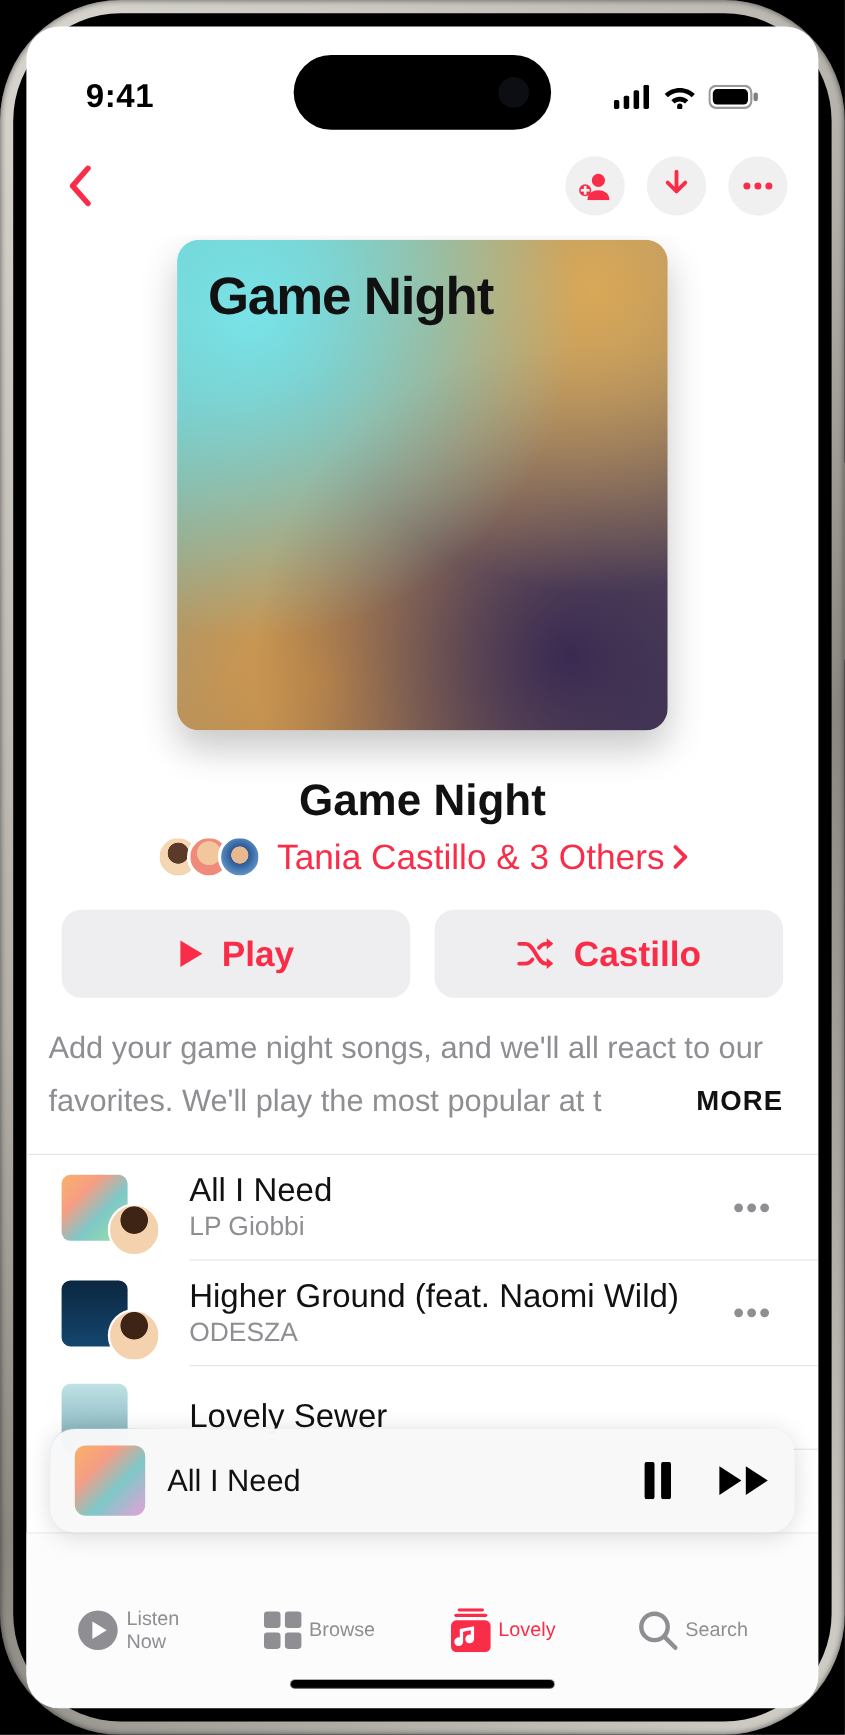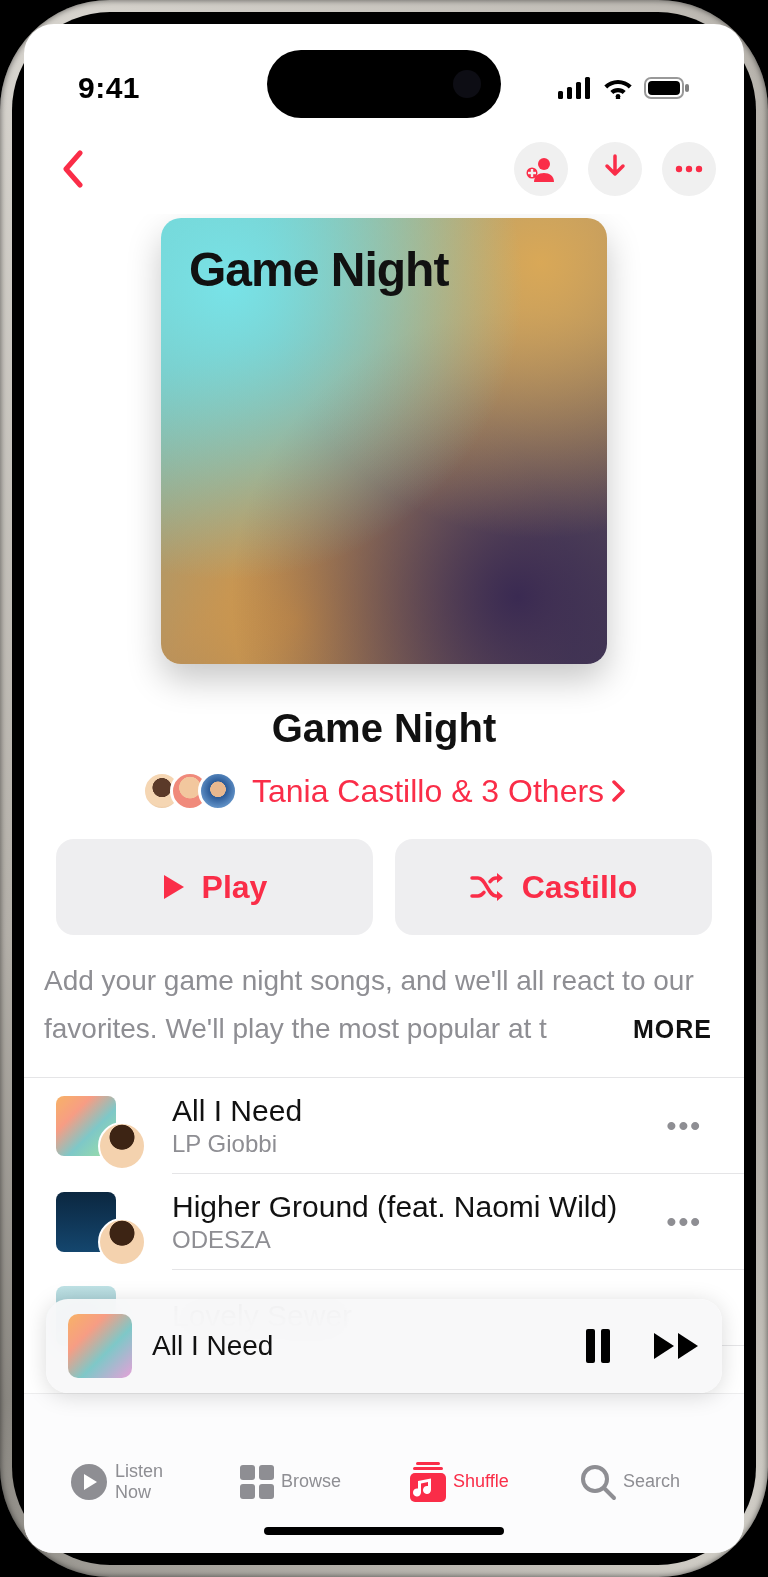--- a/index.html
+++ b/index.html
@@ -27,31 +27,31 @@
     .artwork { width:446px; height:446px; border-radius:20px; background:
       radial-gradient(circle at 15% 15%,#78e3e8 0%,rgba(120,227,232,0) 55%),
       radial-gradient(circle at 85% 10%,#d9a857 0%,rgba(217,168,87,0) 50%),
       radial-gradient(circle at 80% 85%,#3a2a52 0%,rgba(58,42,82,0) 55%),
       radial-gradient(circle at 30% 90%,#d69a48 0%,rgba(214,154,72,0) 55%),
       linear-gradient(135deg,#6fc5bf,#9e8a6f 50%,#4b4456);
       position:relative; padding:24px 28px; box-shadow:0 16px 34px rgba(0,0,0,.22); }
     .artwork-label { font-size:48px; font-weight:700; letter-spacing:-1px; color:#111; }
     .title-block { text-align:center; padding:22px 0 0; }
     .pl-title { font-size:40px; font-weight:700; color:#111; }
-    .collab-row { display:flex; align-items:center; justify-content:center; gap:14px; margin-top:20px; cursor:pointer; }
+    .collab-row { display:flex; align-items:center; justify-content:center; gap:14px; margin-top:8px; cursor:pointer; }
     .avatars { display:flex; }
     .avatar { width:40px; height:40px; border-radius:50%; border:3px solid #fff; margin-left:-12px; }
     .avatar:first-child { margin-left:0; }
     .av1 { background:radial-gradient(circle at 50% 40%,#5b3a29 35%,#f5d6b3 37% 70%,#c9a27a); }
     .av2 { background:radial-gradient(circle at 50% 40%,#f2c79e 40%,#f08a7b 42%); }
     .av3 { background:radial-gradient(circle at 50% 45%,#e8b88f 30%,#2b5a97 32%,#86b8e8); }
     .collab-text { font-size:32px; color:#fa2d48; font-weight:400; display:flex; align-items:center; gap:8px; }
     .updated { font-size:24px; color:#8e8e93; font-weight:600; margin-top:8px; }
     .action-row { display:flex; gap:22px; padding:28px 32px 22px; }
-    .action-btn { flex:1; height:96px; border-radius:18px; background:#eeeef0; display:flex; align-items:center; justify-content:center; gap:16px; font-size:32px; font-weight:600; color:#fa2d48; cursor:pointer; }
+    .action-btn { flex:1; height:80px; border-radius:18px; background:#eeeef0; display:flex; align-items:center; justify-content:center; gap:16px; font-size:32px; font-weight:600; color:#fa2d48; cursor:pointer; }
     .desc { padding:0 20px; font-size:28px; line-height:48px; color:#8e8e93; position:relative; }
     .more { position:absolute; right:32px; bottom:0; background:linear-gradient(90deg,rgba(255,255,255,0),#fff 30%); padding-left:40px; color:#111; font-weight:700; letter-spacing:1px; font-size:25px; cursor:pointer; }
     .tracks { margin-top:24px; border-top:1px solid #e5e5e7; }
     .track { display:flex; align-items:center; padding:16px 32px 16px 32px; position:relative; cursor:pointer; }
     .track::after { content:""; position:absolute; left:148px; right:0; bottom:0; height:1px; background:#e5e5e7; }
     .track-art { width:60px; height:60px; border-radius:8px; flex-shrink:0; margin-right:56px; position:relative; }
     .ta1 { background:linear-gradient(135deg,#f7b267,#f79d84 30%,#7ec8c8 60%,#a0e1a0); }
     .ta2 { background:linear-gradient(180deg,#0b2740,#14466e); }
     .ta3 { background:linear-gradient(180deg,#bfe2e5,#7aa9b5); }
     .memoji { position:absolute; width:48px; height:48px; border-radius:50%; background:radial-gradient(circle at 50% 30%,#3d2414 32%,#f4d2ae 34%); border:2px solid #fff; right:-30px; bottom:-14px; }
@@ -253,21 +253,21 @@
           </div>
           <div class="tab active">
             <div class="tab-icon">
                 <svg width="38" height="40" viewBox="0 0 38 40">
                   <rect x="7" y="0" width="24" height="3" rx="1.5" fill="#fa2d48"></rect>
                   <rect x="4" y="5" width="30" height="3" rx="1.5" fill="#fa2d48"></rect>
                   <rect x="1" y="11" width="36" height="29" rx="5" fill="#fa2d48"></rect>
                   <path d="M22 17v11a4 4 0 1 1-3-3.9V20l-7 1.5v9a4 4 0 1 1-3-3.9V19l13-2.5z" fill="#fff"></path>
                 </svg>
               </div>
-            <span>Shuffle</span>
+            <span>Lovely</span>
           </div>
           <div class="tab">
             <div class="tab-icon">
                 <svg width="38" height="38" viewBox="0 0 38 38">
                   <circle cx="16" cy="16" r="12" stroke="#8e8e93" stroke-width="4" fill="none"></circle>
                   <line x1="26" y1="26" x2="35" y2="35" stroke="#8e8e93" stroke-width="4" stroke-linecap="round"></line>
                 </svg>
               </div>
             <span>Search</span>
           </div>

